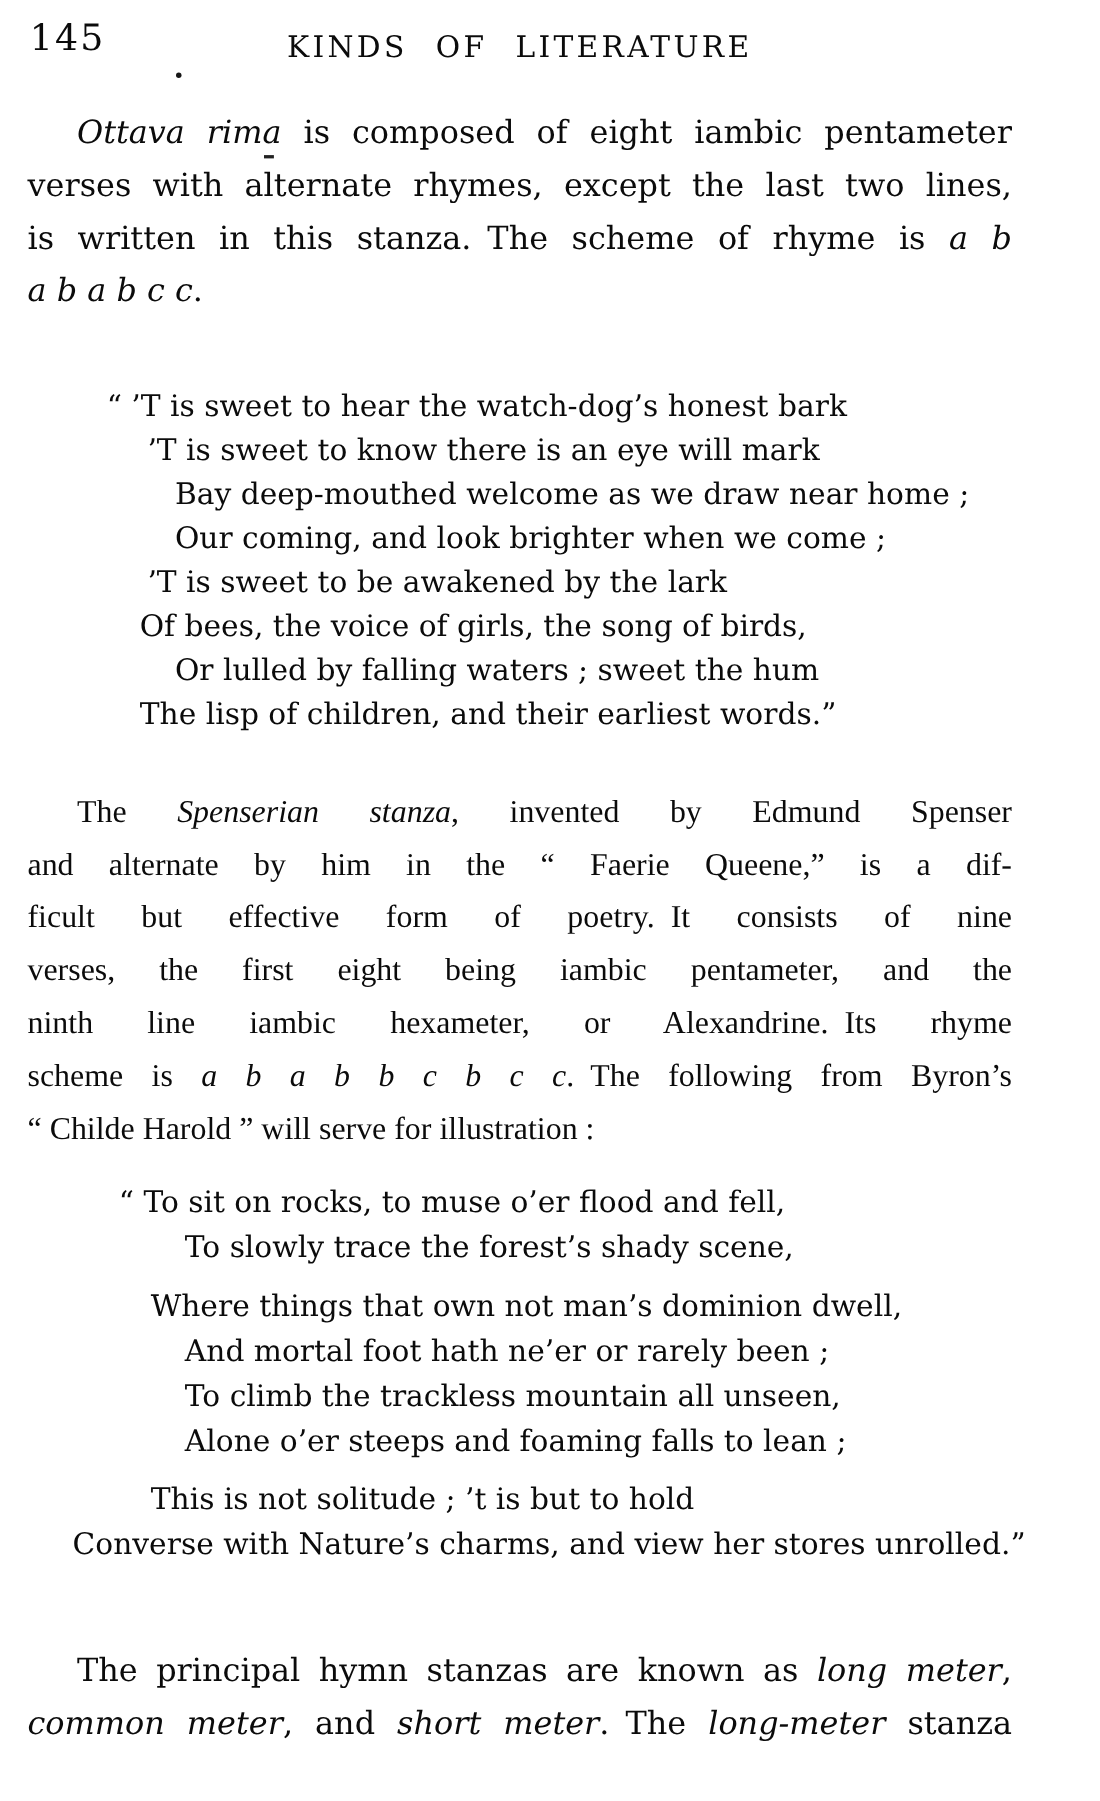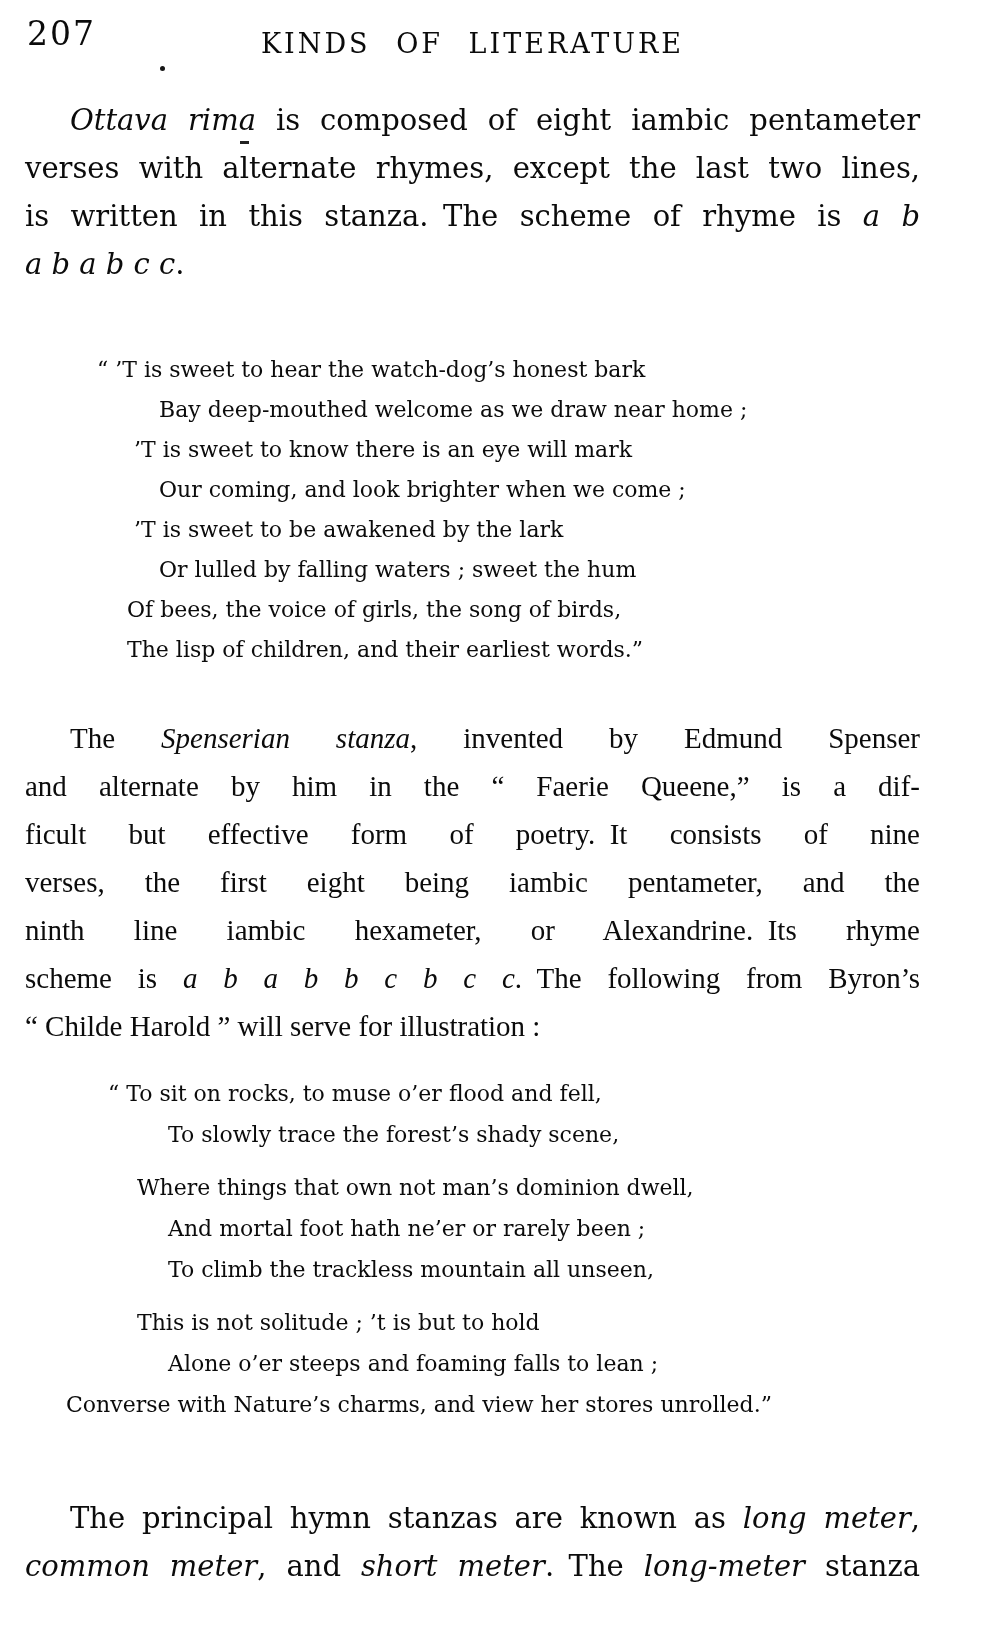--- a/index.html
+++ b/index.html
@@ -51,82 +51,82 @@
     white-space: nowrap;
   }
   .line.j {
     white-space: normal;
     text-align: justify;
     text-align-last: justify;
   }
   .line.ind { text-indent: 45px; }
   .poem {
     position: absolute;
-    font-size: 22px;
+    font-size: 27px;
   }
   #poem1 { left: 97px; top: 350px; line-height: 40px; }
   #poem2 { left: 66px; top: 1073px; line-height: 41px; }
   .pline { white-space: nowrap; }
   #poem1 .pa { padding-left: 37px; }
   #poem1 .pb { padding-left: 62px; }
   #poem1 .pc { padding-left: 30px; }
   #poem2 .pa { padding-left: 42px; }
   #poem2 .pb { padding-left: 102px; }
   #poem2 .pc { padding-left: 71px; margin-top: 12px; }
   #para1 { top: 96px; }
   #para2 { top: 714px; font-family: Liberation Serif, serif; }
   #para3 { top: 1494px; }
   i { font-style: italic; }
 </style>
 </head>
 <body>
 
 <div class="page">
 
-  <div class="pagenum">207</div>
+  <div class="pagenum">145</div>
   <div class="running-title">KINDS OF LITERATURE</div>
   <div class="ink-dot" style="left:160px; top:66px;"></div>
   <div class="ink-dash" style="left:240px; top:141px;"></div>
 
   <div class="para" id="para1">
     <div class="line j ind"><i>Ottava rima</i><span> is composed of eight iambic pentameter</span></div>
     <div class="line j"><span>verses with alternate rhymes, except the last two lines,</span></div>
     <div class="line j"><span>is written in this stanza. The scheme of rhyme is </span><i>a b</i></div>
     <div class="line"><i>a b a b c c</i><span>.</span></div>
   </div>
 
   <div class="poem" id="poem1">
     <div class="pline">“ ’T is sweet to hear the watch-dog’s honest bark</div>
+    <div class="pline pa">’T is sweet to know there is an eye will mark</div>
     <div class="pline pb">Bay deep-mouthed welcome as we draw near home ;</div>
-    <div class="pline pa">’T is sweet to know there is an eye will mark</div>
     <div class="pline pb">Our coming, and look brighter when we come ;</div>
     <div class="pline pa">’T is sweet to be awakened by the lark</div>
+    <div class="pline pc">Of bees, the voice of girls, the song of birds,</div>
     <div class="pline pb">Or lulled by falling waters ; sweet the hum</div>
-    <div class="pline pc">Of bees, the voice of girls, the song of birds,</div>
     <div class="pline pc">The lisp of children, and their earliest words.”</div>
   </div>
 
   <div class="para" id="para2">
     <div class="line j ind"><span>The </span><i>Spenserian stanza</i><span>, invented by Edmund Spenser</span></div>
     <div class="line j"><span>and alternate by him in the “ Faerie Queene,” is a dif-</span></div>
     <div class="line j"><span>ficult but effective form of poetry. It consists of nine</span></div>
     <div class="line j"><span>verses, the first eight being iambic pentameter, and the</span></div>
     <div class="line j"><span>ninth line iambic hexameter, or Alexandrine. Its rhyme</span></div>
     <div class="line j"><span>scheme is </span><i>a b a b b c b c c</i><span>. The following from Byron’s</span></div>
     <div class="line"><span>“ Childe Harold ” will serve for illustration :</span></div>
   </div>
 
   <div class="poem" id="poem2">
     <div class="pline pa">“ To sit on rocks, to muse o’er flood and fell,</div>
     <div class="pline pb">To slowly trace the forest’s shady scene,</div>
     <div class="pline pc">Where things that own not man’s dominion dwell,</div>
     <div class="pline pb">And mortal foot hath ne’er or rarely been ;</div>
     <div class="pline pb">To climb the trackless mountain all unseen,</div>
+    <div class="pline pb">Alone o’er steeps and foaming falls to lean ;</div>
     <div class="pline pc">This is not solitude ; ’t is but to hold</div>
-    <div class="pline pb">Alone o’er steeps and foaming falls to lean ;</div>
     <div class="pline">Converse with Nature’s charms, and view her stores unrolled.”</div>
   </div>
 
   <div class="para" id="para3">
     <div class="line j ind"><span>The principal hymn stanzas are known as </span><i>long meter</i><span>,</span></div>
     <div class="line j"><i>common meter</i><span>, and </span><i>short meter</i><span>. The </span><i>long-meter</i><span> stanza</span></div>
   </div>
 
 </div>
 

